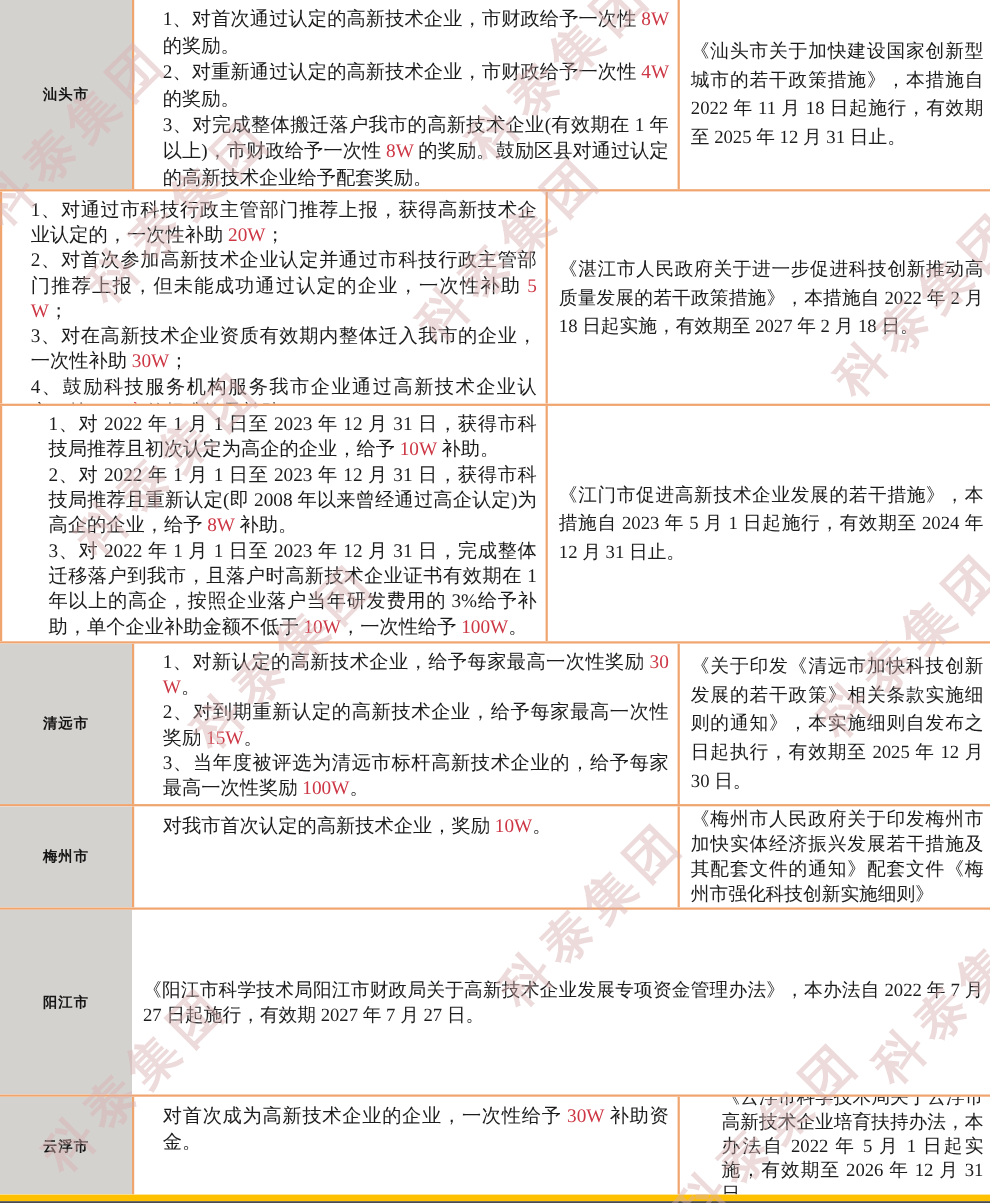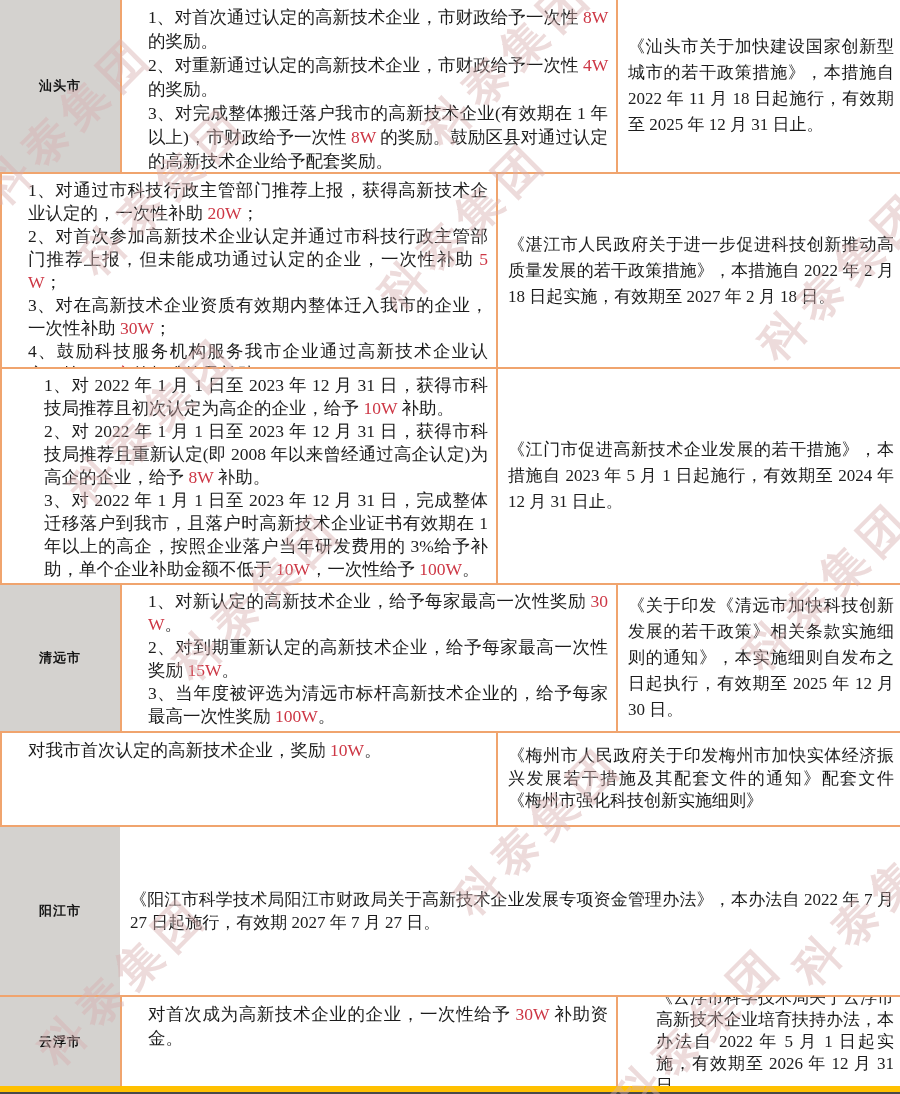--- a/index.html
+++ b/index.html
@@ -125,20 +125,23 @@
       <div class="policy-text"><span>1、对新认定的高新技术企业，给予每家最高一次性奖励 </span><span class="red">30W</span><span>。
 2、对到期重新认定的高新技术企业，给予每家最高一次性奖励 </span><span class="red">15W</span><span>。
 3、当年度被评选为清远市标杆高新技术企业的，给予每家最高一次性奖励 </span><span class="red">100W</span><span>。</span></div>
     </div>
     <div class="cell doc">
       <div class="doc-text">《关于印发《清远市加快科技创新发展的若干政策》相关条款实施细则的通知》，本实施细则自发布之日起执行，有效期至 2025 年 12 月 30 日。</div>
     </div>
   </div>
 
   <div class="row">
+    <div class="cell city">
+      <span class="city-label">梅州市</span>
+    </div>
     <div class="cell policy">
       <div class="policy-text"><span>对我市首次认定的高新技术企业，奖励 </span><span class="red">10W</span><span>。</span></div>
     </div>
     <div class="cell doc">
       <div class="doc-text">《梅州市人民政府关于印发梅州市加快实体经济振兴发展若干措施及其配套文件的通知》配套文件《梅州市强化科技创新实施细则》</div>
     </div>
   </div>
 
   <div class="row">
     <div class="cell city">

